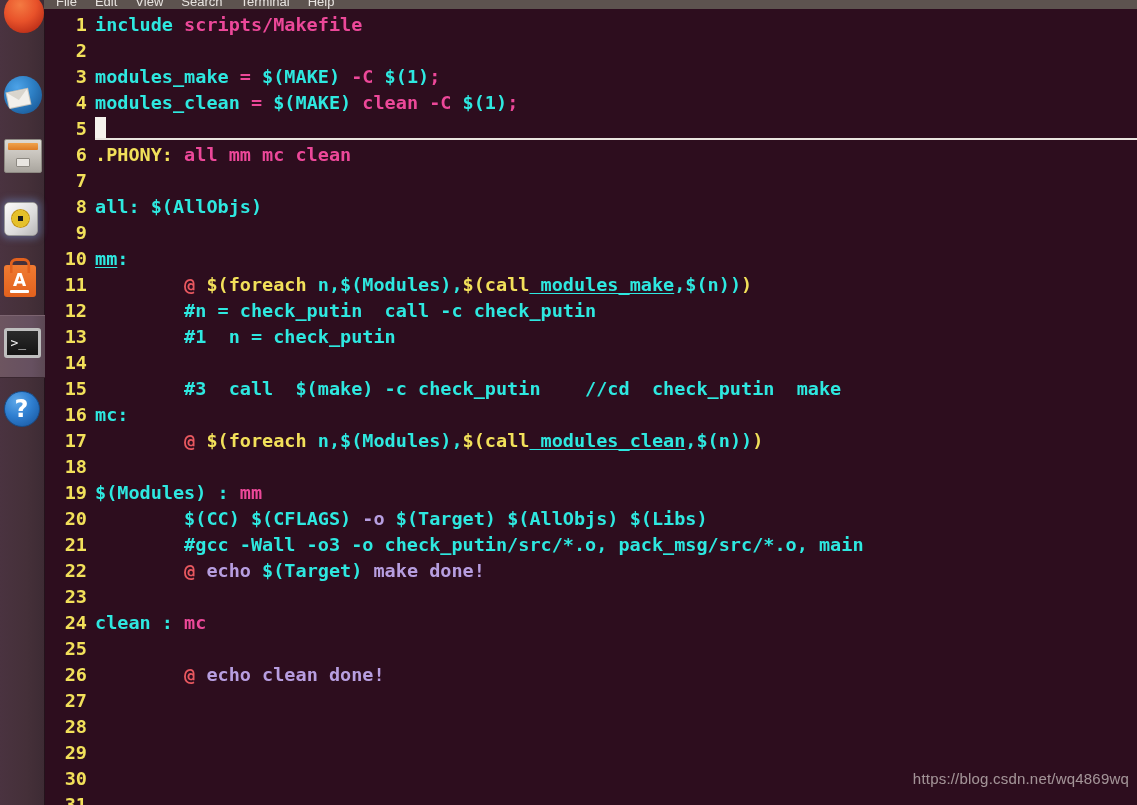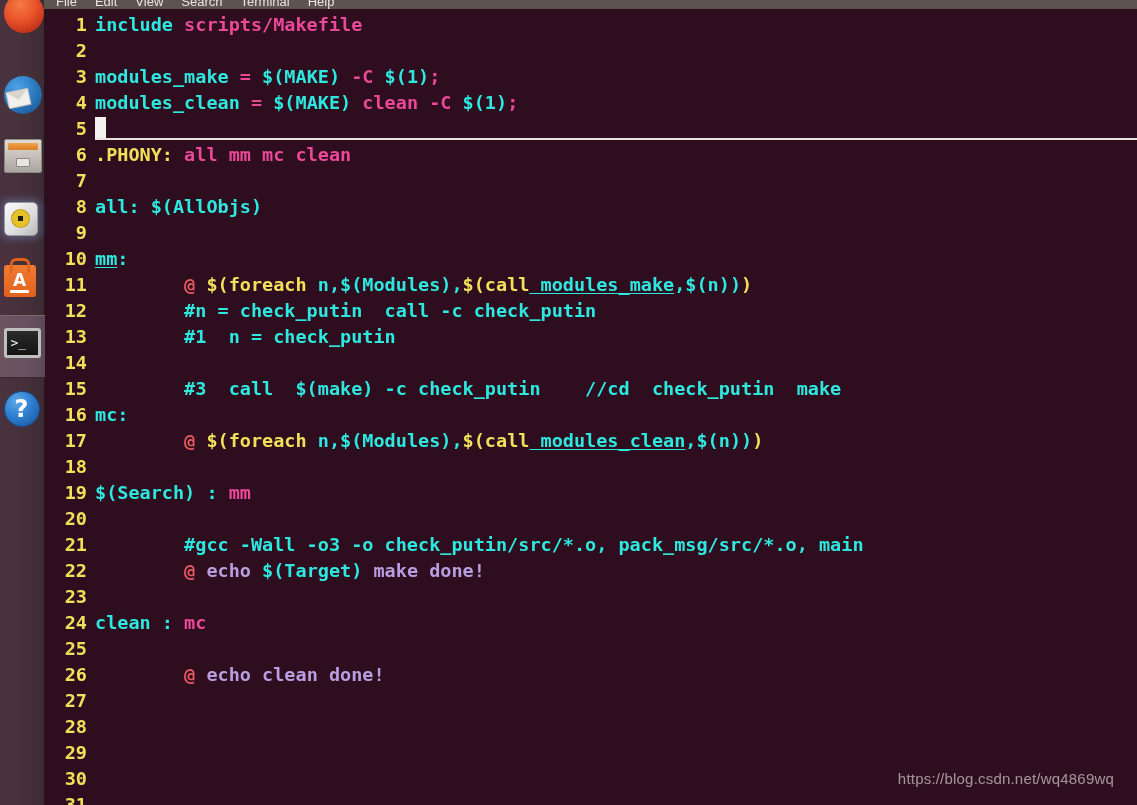--- a/index.html
+++ b/index.html
@@ -208,21 +208,21 @@
   .t-white   { color: #ec4899; }
   .t-cyan    { color: #2ee8e0; }
   .t-yellow  { color: #f2e05a; }
   .t-red     { color: #e8585f; }
   .t-purple  { color: #b79ee0; }
   .t-underline { text-decoration: underline; text-underline-offset: 2px; }
 
   
   #watermark {
     position: absolute;
-    right: 23px; bottom: 18px;
+    right: 8px; bottom: 18px;
     color: rgba(235,230,226,.62);
     font-size: 15px;
     font-family: "Liberation Sans", sans-serif;
     font-weight: normal;
     letter-spacing: .2px;
     z-index: 9;
   }
 </style>
 </head>
 <body>
@@ -308,22 +308,22 @@
         <div class="code-line"><span class="lnum">9</span><span class="ltext"></span></div>
         <div class="code-line"><span class="lnum">10</span><span class="ltext"><span class="t-cyan t-underline">mm</span><span class="t-cyan">:</span></span></div>
         <div class="code-line"><span class="lnum">11</span><span class="ltext"><span class="t-white">        </span><span class="t-red">@</span><span class="t-white"> </span><span class="t-yellow">$(foreach</span><span class="t-cyan"> n,$(Modules),</span><span class="t-yellow">$(call</span><span class="t-cyan t-underline"> modules_make</span><span class="t-cyan">,$(n))</span><span class="t-yellow">)</span></span></div>
         <div class="code-line"><span class="lnum">12</span><span class="ltext"><span class="t-cyan">        #n = check_putin  call -c check_putin</span></span></div>
         <div class="code-line"><span class="lnum">13</span><span class="ltext"><span class="t-cyan">        #1  n = check_putin</span></span></div>
         <div class="code-line"><span class="lnum">14</span></div>
         <div class="code-line"><span class="lnum">15</span><span class="ltext"><span class="t-cyan">        #3  call  $(make) -c check_putin    //cd  check_putin  make</span></span></div>
         <div class="code-line"><span class="lnum">16</span><span class="ltext"><span class="t-cyan">mc:</span></span></div>
         <div class="code-line"><span class="lnum">17</span><span class="ltext"><span class="t-white">        </span><span class="t-red">@</span><span class="t-white"> </span><span class="t-yellow">$(foreach</span><span class="t-cyan"> n,$(Modules),</span><span class="t-yellow">$(call</span><span class="t-cyan t-underline"> modules_clean</span><span class="t-cyan">,$(n))</span><span class="t-yellow">)</span></span></div>
         <div class="code-line"><span class="lnum">18</span><span class="ltext"></span></div>
-        <div class="code-line"><span class="lnum">19</span><span class="ltext"><span class="t-cyan">$(Search) :</span><span class="t-white"> mm</span></span></div>
-        <div class="code-line"><span class="lnum">20</span></div>
+        <div class="code-line"><span class="lnum">19</span><span class="ltext"><span class="t-cyan">$(Modules) :</span><span class="t-white"> mm</span></span></div>
+        <div class="code-line"><span class="lnum">20</span><span class="ltext"><span class="t-white">        </span><span class="t-cyan">$(CC) $(CFLAGS)</span><span class="t-purple"> -o </span><span class="t-cyan">$(Target) $(AllObjs) $(Libs)</span></span></div>
         <div class="code-line"><span class="lnum">21</span><span class="ltext"><span class="t-cyan">        #gcc -Wall -o3 -o check_putin/src/*.o, pack_msg/src/*.o, main</span></span></div>
         <div class="code-line"><span class="lnum">22</span><span class="ltext"><span class="t-white">        </span><span class="t-red">@</span><span class="t-purple"> echo </span><span class="t-cyan">$(Target)</span><span class="t-purple"> make done!</span></span></div>
         <div class="code-line"><span class="lnum">23</span><span class="ltext"></span></div>
         <div class="code-line"><span class="lnum">24</span><span class="ltext"><span class="t-cyan">clean :</span><span class="t-white"> mc</span></span></div>
         <div class="code-line"><span class="lnum">25</span></div>
         <div class="code-line"><span class="lnum">26</span><span class="ltext"><span class="t-white">        </span><span class="t-red">@</span><span class="t-purple"> echo clean done!</span></span></div>
         <div class="code-line"><span class="lnum">27</span><span class="ltext"></span></div>
         <div class="code-line"><span class="lnum">28</span><span class="ltext"></span></div>
         <div class="code-line"><span class="lnum">29</span><span class="ltext"></span></div>
         <div class="code-line"><span class="lnum">30</span><span class="ltext"></span></div>

